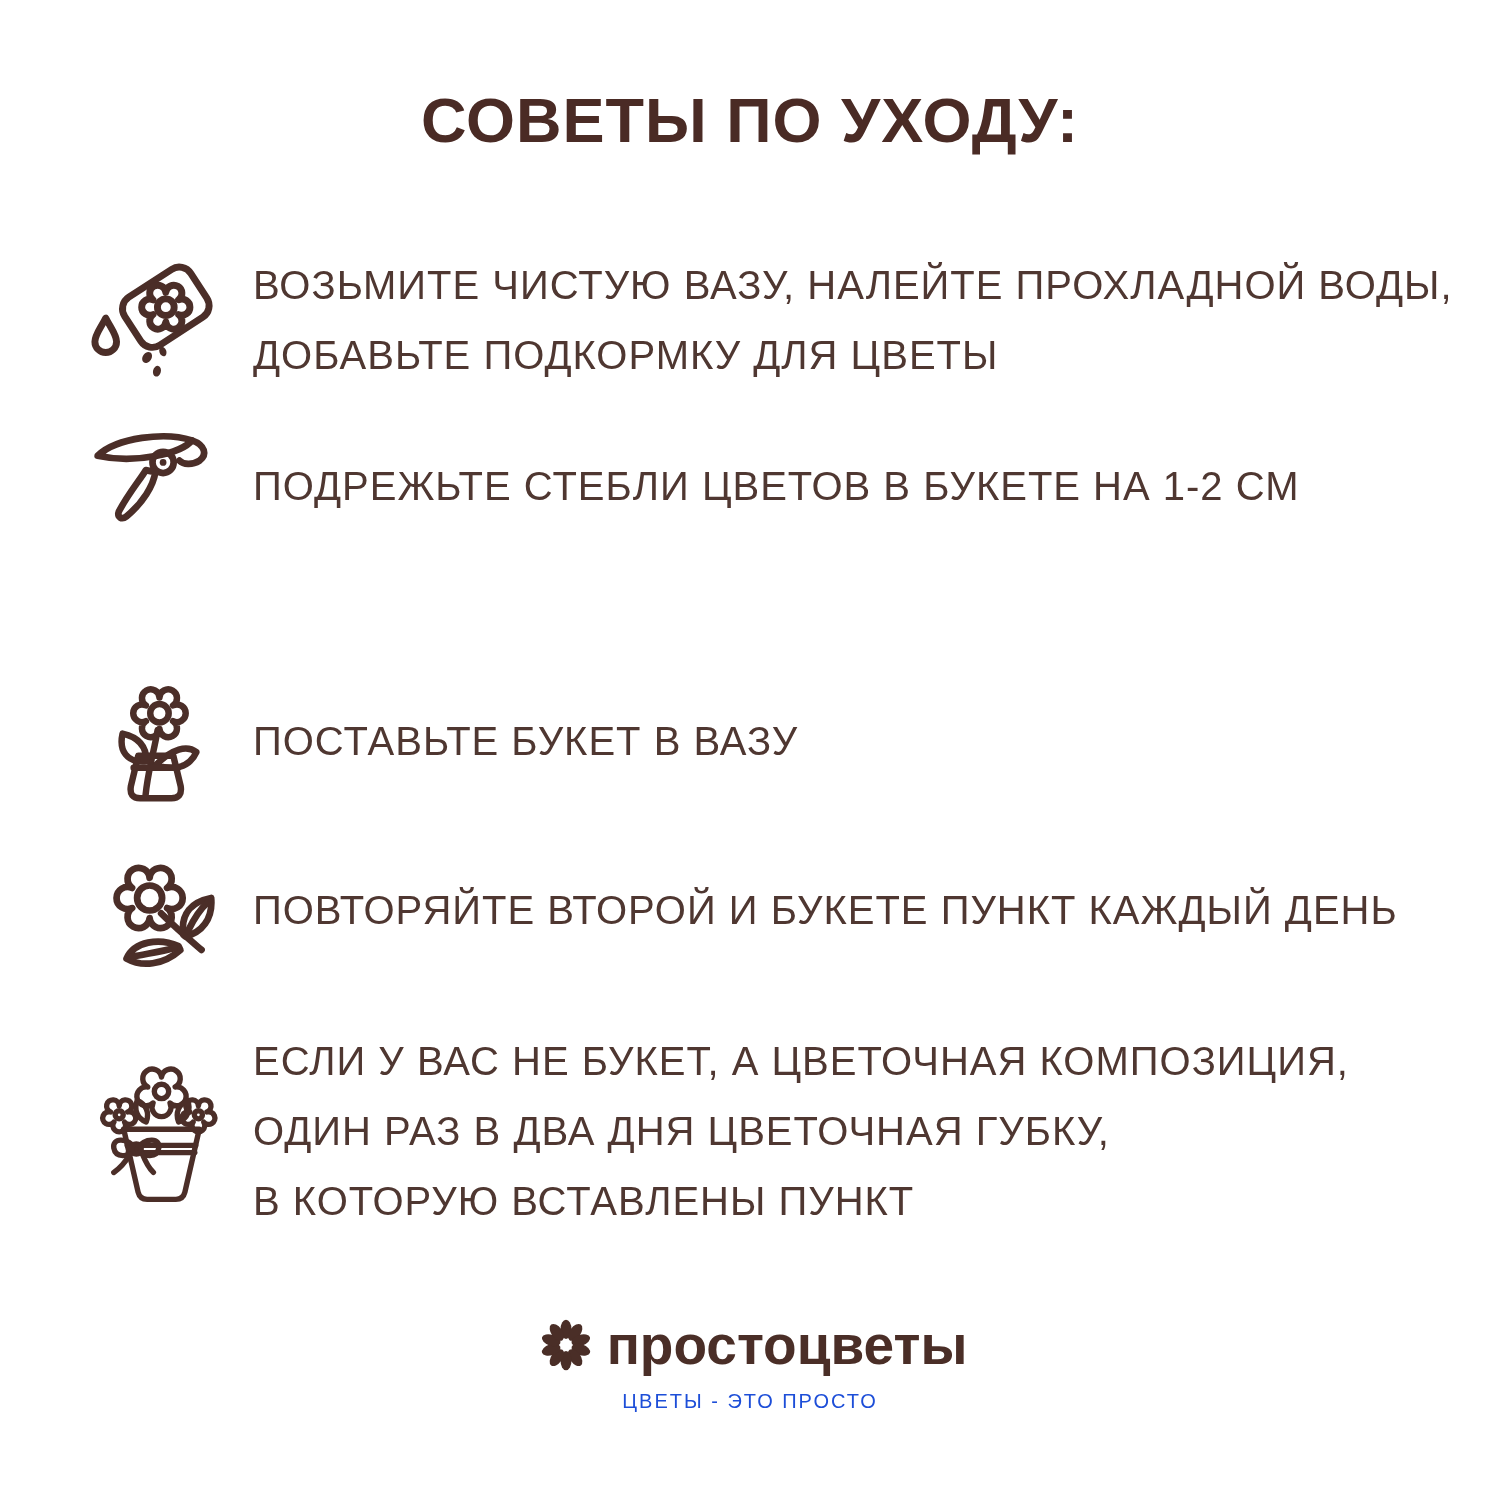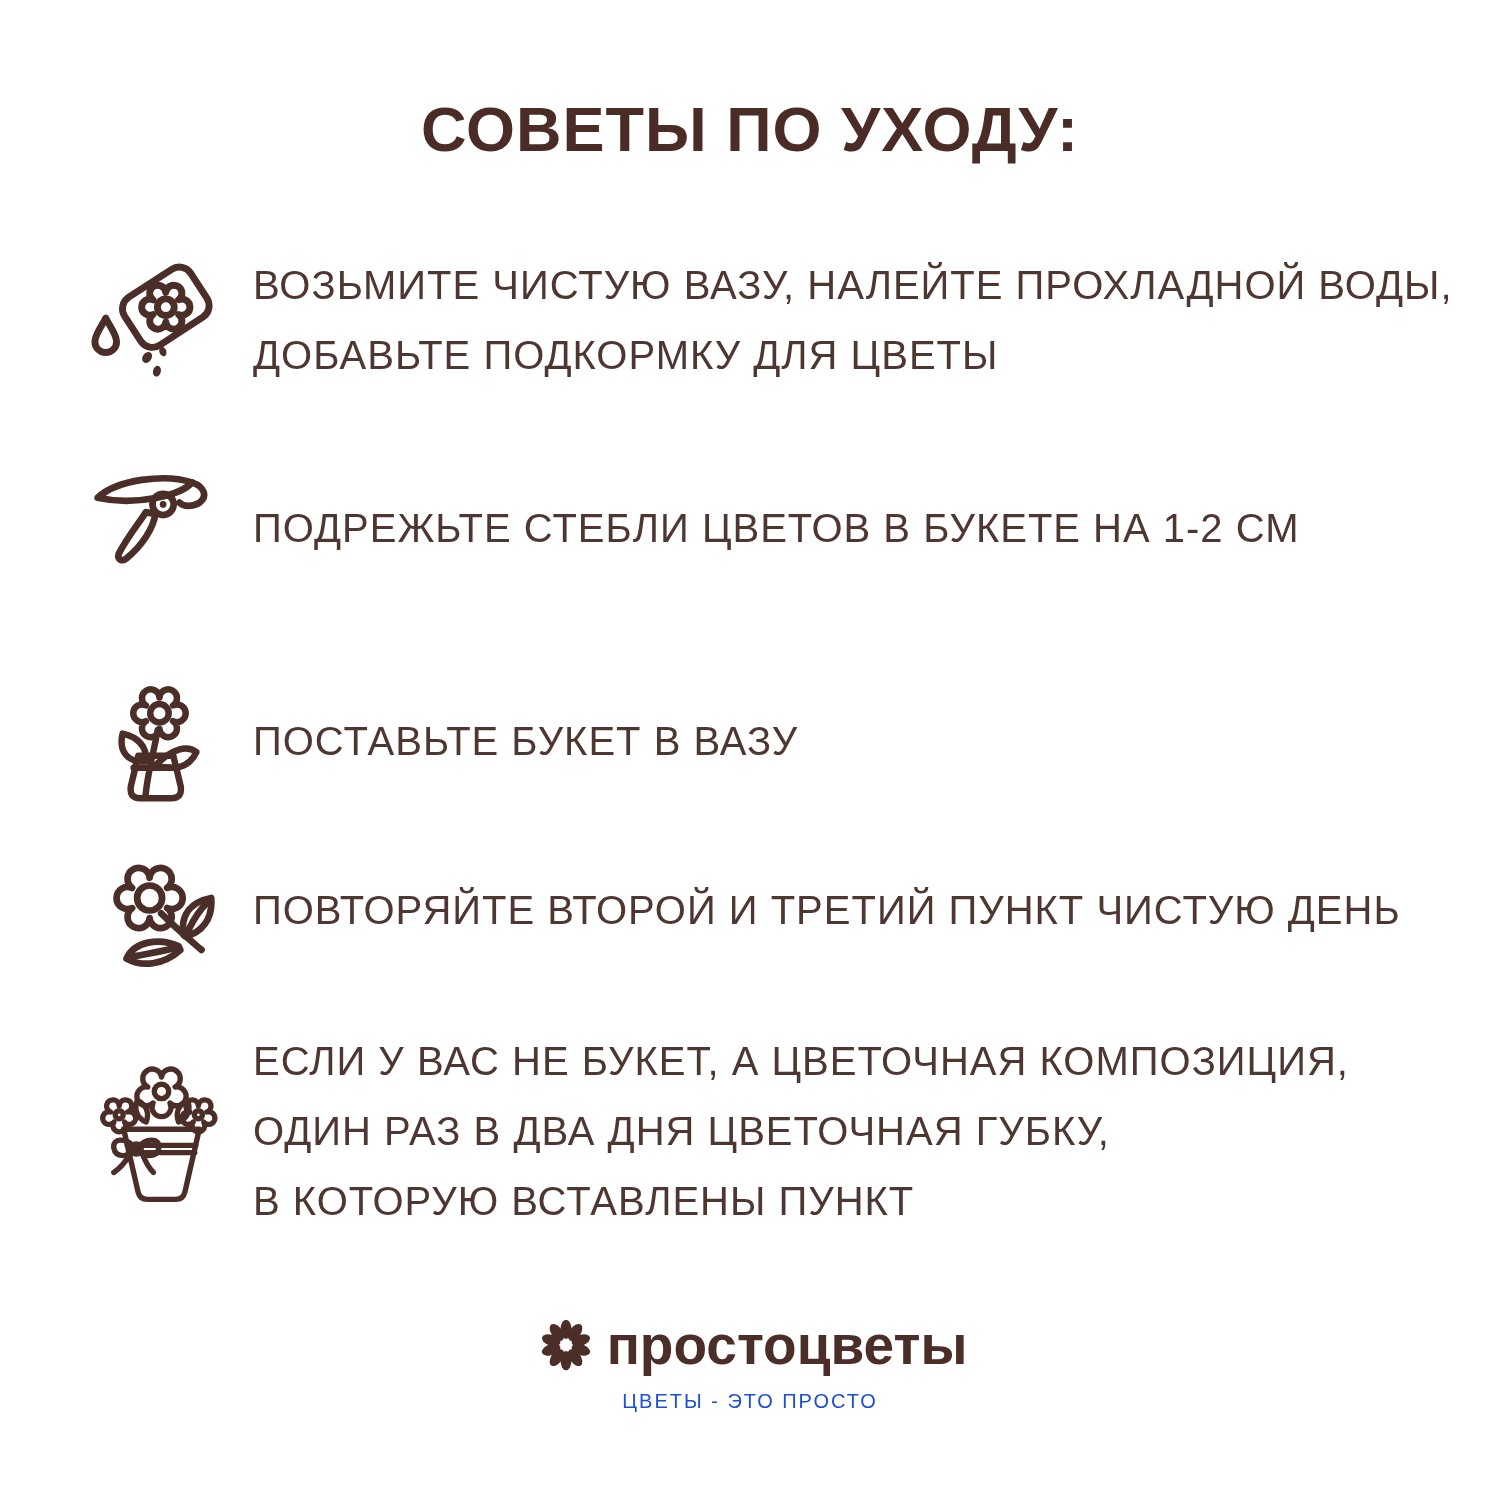--- a/index.html
+++ b/index.html
@@ -8,38 +8,37 @@
     width:1500px;height:1500px;
     background:#ffffff;
     font-family:"Liberation Sans", sans-serif;
     overflow:hidden;
   }
   .page-title{
     position:absolute;top:84px;left:0;width:100%;
     text-align:center;
     font-size:63px;font-weight:bold;letter-spacing:1px;
     color:#4a2b25;
-    margin-top:9px;
   }
   .tip-row{
     position:absolute;left:85px;right:50px;
     display:flex;align-items:center;
   }
   .icon-box{
     flex:0 0 135px;
     display:flex;justify-content:center;align-items:center;
     margin-right:33px;
   }
   .tip-text{
     font-size:40px;line-height:70px;letter-spacing:1px;
     color:#4f3731;
   }
   .tip-line{white-space:nowrap;}
   .row-1{top:240px;height:160px;}
-  .row-2{top:468px;height:120px;}
+  .row-2{top:426px;height:120px;}
   .row-3{top:666px;height:150px;}
   .row-4{top:845px;height:130px;}
   .row-5{top:1023px;height:215px;}
   .footer{
     position:absolute;top:1312px;left:0;width:100%;
     display:flex;flex-direction:column;align-items:center;
   }
   .brand-row{display:flex;align-items:center;gap:8px;justify-content:center;}
   .brand-name{
     font-size:55px;font-weight:bold;color:#4a2e27;line-height:1;
@@ -112,21 +111,21 @@
         <path d="M80.2 62.5 A11.5 11.5 0 1 1 62 73 A11.5 11.5 0 1 1 43.8 62.5 A11.5 11.5 0 1 1 43.8 41.5 A11.5 11.5 0 1 1 62 31 A11.5 11.5 0 1 1 80.2 41.5 A11.5 11.5 0 1 1 80.2 62.5 Z"></path>
         <circle cx="62" cy="52" r="13"></circle>
         <path d="M74 68 C90 84 102 94 116 106"></path>
         <path d="M97 90 C94 68 106 56 126 52 C128 74 116 88 99 92 Z"></path>
         <path d="M102 86 C108 74 114 64 122 57"></path>
         <path d="M94 106 C76 122 54 124 38 115 C46 97 72 93 92 102 Z"></path>
         <path d="M88 104 C74 108 58 110 44 113"></path>
       </svg>
     </div>
     <div class="tip-text">
-      <div class="tip-line">ПОВТОРЯЙТЕ ВТОРОЙ И ТРЕТИЙ ПУНКТ ЧИСТУЮ ДЕНЬ</div>
+      <div class="tip-line">ПОВТОРЯЙТЕ ВТОРОЙ И БУКЕТЕ ПУНКТ КАЖДЫЙ ДЕНЬ</div>
     </div>
   </div>
 
   <div class="tip-row row-5">
     <div class="icon-box">
       <svg width="135" height="150" viewBox="0 0 150 160" stroke="#4b2e28" stroke-width="6" fill="none" stroke-linecap="round" stroke-linejoin="round">
         <path d="M94.4 48.9 A10.5 10.5 0 1 1 75.6 48.9 A10.5 10.5 0 1 1 69.8 31.1 A10.5 10.5 0 1 1 85 20 A10.5 10.5 0 1 1 100.2 31.1 A10.5 10.5 0 1 1 94.4 48.9 Z"></path>
         <circle cx="85" cy="36" r="8"></circle>
         <path d="M43.9 70.1 A7 7 0 1 1 32.1 70.1 A7 7 0 1 1 28.5 58.9 A7 7 0 1 1 38 52 A7 7 0 1 1 47.5 58.9 A7 7 0 1 1 43.9 70.1 Z"></path>
         <circle cx="38" cy="62" r="4.5"></circle>

